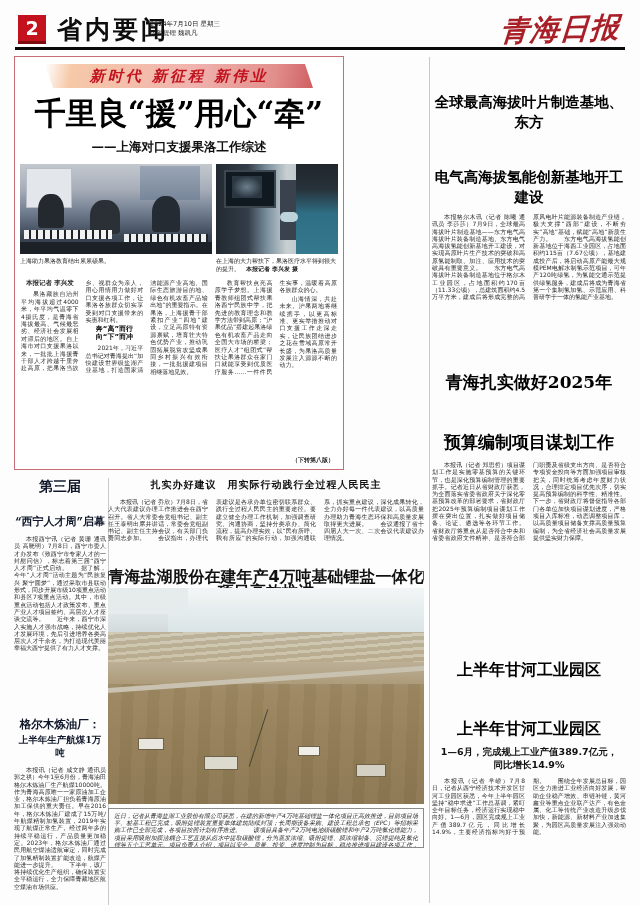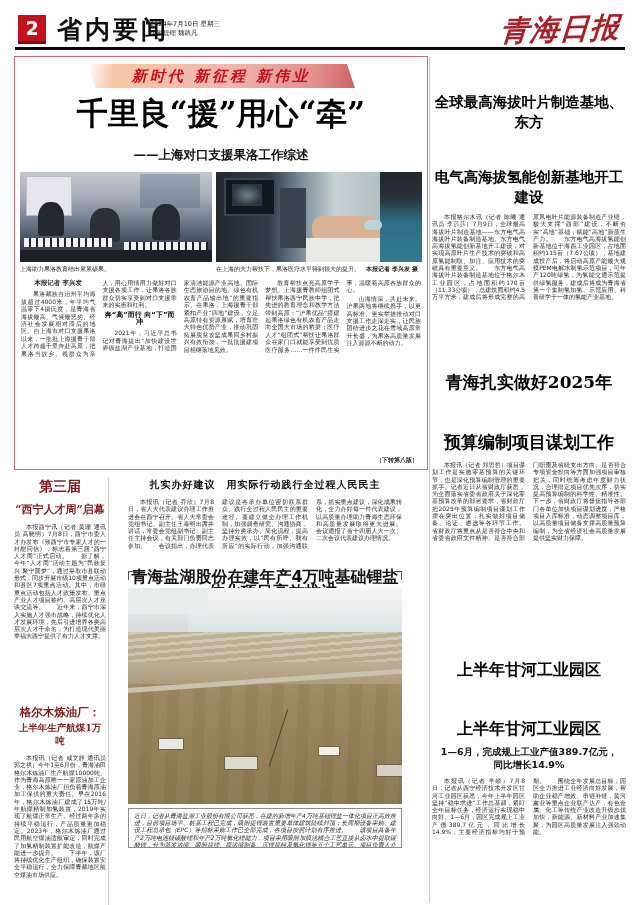--- a/index.html
+++ b/index.html
@@ -14,29 +14,29 @@
     border-bottom:3px solid #7e0b12; }
   .section-title { position:absolute; left:57px; top:13px; font-size:25px; font-weight:900;
     letter-spacing:3px; color:#0d0d0d; }
   .header-meta { position:absolute; left:150px; top:20px; font-size:6.5px; line-height:9px; color:#222; }
   .masthead { position:absolute; right:20px; top:10px; font-size:29px; font-weight:bold;
     font-style:italic; color:#a81f28; font-family:"DejaVu Serif", serif;
     letter-spacing:1px; transform:rotate(-2deg) skewX(-6deg); }
   .header-rule { position:absolute; left:15px; right:15px; top:47px; height:2.5px; background:#0a0a0a; }
 
   
-  .main-story { position:absolute; left:14px; top:56px; width:414px; height:414px;
+  .main-story { position:absolute; left:14px; top:56px; width:330px; height:414px;
     border:1px solid #c76d78; background:#fff; }
   .banner { margin:7px auto 0; width:268px; height:24px; line-height:24px; text-align:center;
     background:linear-gradient(100deg, rgba(255,255,255,0) 0%, #f6c9a8 10%, #f0b3ae 55%, #e28f8c 85%, #cf5f62 100%);
     clip-path:polygon(3% 100%, 0 0, 97% 0, 100% 100%);
     color:#c2131e; font-weight:900; font-style:italic; font-size:15px; letter-spacing:3px; }
   .main-title { margin-top:5px; text-align:center; font-size:31px; font-weight:900;
     letter-spacing:0px; color:#000; font-family:"DejaVu Serif", serif; }
-  .main-subtitle { margin-top:12px; text-align:center; font-size:12.5px; font-weight:bold; color:#111; }
+  .main-subtitle { margin-top:4px; text-align:center; font-size:12.5px; font-weight:bold; color:#111; }
   .photo-row { display:flex; gap:4px; margin:8px 5px 0; height:90px; }
   .photo { position:relative; overflow:hidden; }
   .photo-classroom { flex:0 0 192px;
     background:linear-gradient(180deg,#c3c8cf 0%,#a8aeb9 28%,#6d7a8d 55%,#3c4756 80%,#2b3340 100%); }
   .photo-medical { flex:1;
     background:linear-gradient(90deg,#222931 0%,#333d48 26%,#7b909e 42%,#c8d0d2 58%,#b3c2c4 78%,#9fb3b6 100%); }
   .caption-row { display:flex; gap:4px; margin:3px 5px 0; font-size:6px; line-height:8px; color:#222; }
   .caption-left { flex:0 0 192px; }
   .caption-right { flex:1; }
   .caption-byline { font-weight:bold; margin-left:4px; }
@@ -48,33 +48,33 @@
   .continuation { position:absolute; right:9px; bottom:4px; font-size:6px; font-weight:bold; }
 
   
   .ph { position:absolute; }
 
   
   .vline { position:absolute; width:1px; background:#c9c9c9; }
 
   
   .left-col { position:absolute; left:14px; top:478px; width:92px; }
-  .lart-title { text-align:center; font-weight:900; color:#7f1d1d; font-family:"DejaVu Serif", serif; }
+  .lart-title { text-align:center; font-weight:900; color:#0f172a; font-family:"DejaVu Serif", serif; }
   .lart1-t1 { font-size:14px; }
-  .lart1-t2 { font-size:11px; margin-top:6px; }
+  .lart1-t2 { font-size:11px; margin-top:18px;font-family:Liberation Mono, monospace; }
   .lart-body { margin-top:6px; font-size:6px; line-height:7.3px; text-align:justify; color:#2a2a2a; overflow:hidden; }
   .lart-body p { text-indent:12px; }
   .lart1-body { height:172px; }
   .lart2 { margin-top:10px; }
   .lart2-t1 { font-size:11.5px; }
   .lart2-t2 { font-size:9.5px; margin-top:2px; }
   .lart2-body { height:160px; }
 
   
-  .mid-col { position:absolute; left:128px; top:478px; width:274px; }
+  .mid-col { position:absolute; left:108px; top:478px; width:316px; }
   .kicker { text-align:center; font-size:10px; font-weight:bold; letter-spacing:1px; color:#111; }
   .mid-title { text-align:center; font-size:19.5px; font-weight:900; margin-top:3px; color:#000; }
   .mid-body { margin-top:6px; height:64px; overflow:hidden; column-count:3; column-gap:8px;
     font-size:6px; line-height:7.3px; text-align:justify; color:#2a2a2a; }
   .mid-body p { text-indent:12px; }
   .feature { margin-top:7px; }
   .feature-title-row { position:relative; height:15px; }
   .corner { position:absolute; width:8px; height:9px; top:2px; }
   .corner-l { left:0; border-left:1.5px solid #555; border-top:1.5px solid #555; }
   .corner-r { right:0; border-right:1.5px solid #555; border-top:1.5px solid #555; }

